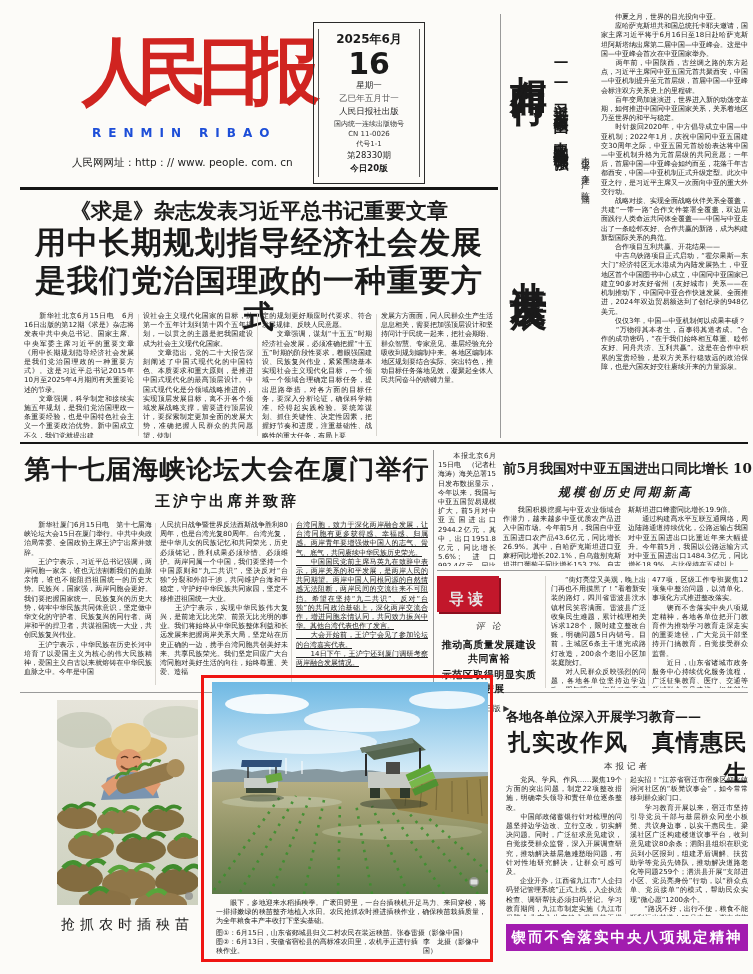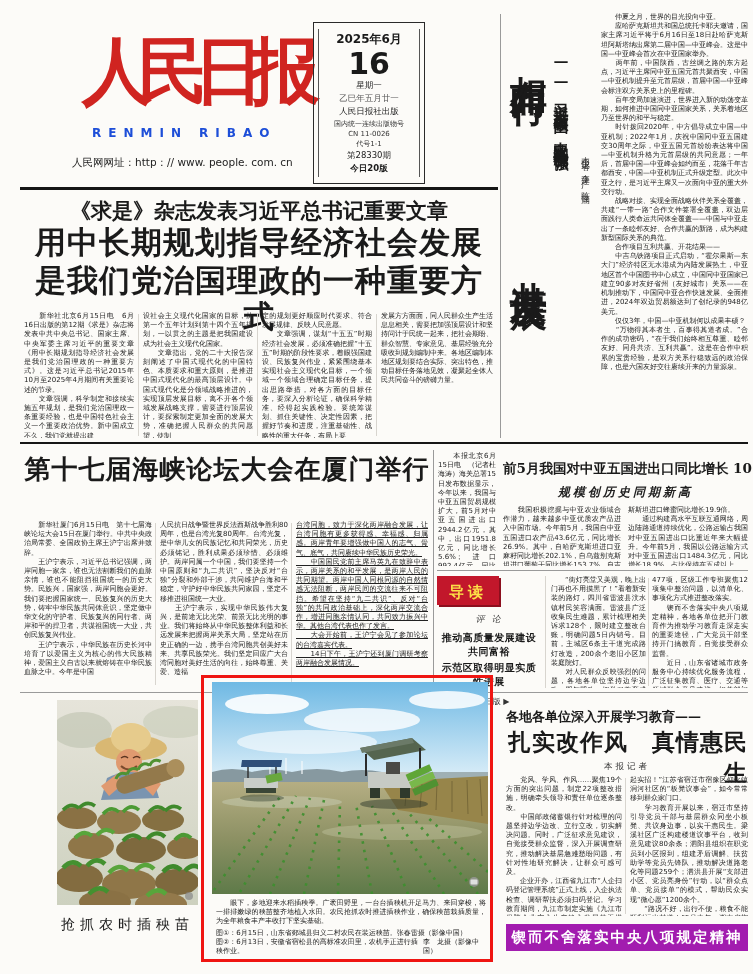--- a/index.html
+++ b/index.html
@@ -31,22 +31,22 @@
   .kicker1{font-size:21px;font-weight:700;}
   .head1{font-size:31px;font-weight:900;line-height:36px;letter-spacing:1px;}
   .head2{font-size:26px;font-weight:900;letter-spacing:1px;}
   .sub2{font-size:15px;font-weight:700;letter-spacing:3px;}
   .head3{font-size:13.5px;font-weight:900;white-space:nowrap;}
   .sub3{font-size:12px;font-style:italic;letter-spacing:3px;font-weight:700;color:#222;}
   .vtitle{font-size:37px;font-weight:900;letter-spacing:5px;line-height:46px;}
   .vsub{font-size:15px;font-weight:700;letter-spacing:2px;}
   .vby{font-size:8.5px;color:#333;letter-spacing:2px;}
   
-  .guide-tab{background:#c2172b;color:#fde047;font-weight:900;font-size:15px;letter-spacing:4px;
-             padding:7px 12px 3px 12px;display:inline-block;box-shadow:2px 2px 0 #8c0f1e;}
+  .guide-tab{background:#c2172b;color:#e5e5e5;font-weight:900;font-size:15px;letter-spacing:4px;
+             padding:14px 12px 3px 12px;display:inline-block;box-shadow:2px 2px 0 #8c0f1e;}
   .guide-sec{font-size:9px;font-style:italic;color:#444;letter-spacing:2px;}
   .guide-line{font-size:10px;font-weight:900;letter-spacing:.5px;}
   .guide-page{font-size:8px;color:#333;}
   
   .kicker4{font-size:13px;font-weight:700;}
   .head4{font-size:23px;font-weight:900;letter-spacing:1px;}
   .byline4{font-size:8.5px;color:#333;letter-spacing:3px;}
   .banner{background:#a21caf;color:#fff;font-weight:900;font-size:14.5px;letter-spacing:2px;
           display:flex;align-items:center;justify-content:center;}
   .caption-big{font-size:14px;font-weight:400;letter-spacing:5px;}
@@ -108,20 +108,21 @@
   <div class="abs col" style="left:143px;top:312px;width:110px;height:126px;">设社会主义现代化国家的目标，从第一个五年计划到第十四个五年规划，一以贯之的主题是把我国建设成为社会主义现代化国家。
 　　文章指出，党的二十大报告深刻阐述了中国式现代化的中国特色、本质要求和重大原则，是推进中国式现代化的最高顶层设计。中国式现代化是分领域战略推进的，实现顶层发展目标，离不开各个领域发展战略支撑，需要进行顶层设计，要探索制定更加全面的发展大势，准确把握人民群众的共同愿望，使制</div>
   <div class="abs col" style="left:262px;top:312px;width:110px;height:126px;">定的规划更好顺应时代要求、符合发展规律、反映人民意愿。
 　　文章强调，谋划“十五五”时期经济社会发展，必须准确把握“十五五”时期的阶段性要求，着眼强国建设、民族复兴伟业，紧紧围绕基本实现社会主义现代化目标，一个领域一个领域合理确定目标任务，提出思路举措，对各方面的目标任务，要深入分析论证，确保科学精准、经得起实践检验。要统筹谋划、抓住关键性、决定性因素，把握好节奏和进度，注重基础性、战略性的重大任务，布局上要</div>
   <div class="abs col" style="left:381px;top:312px;width:112px;height:126px;">发展方方面面，同人民群众生产生活息息相关，需要把加强顶层设计和坚持问计于民统一起来，把社会期盼、群众智慧、专家意见、基层经验充分吸收到规划编制中来。各地区编制本地区规划要结合实际、突出特色，推动目标任务落地见效，凝聚起全体人民共同奋斗的磅礴力量。</div>
   <div class="abs colrule" style="left:138px;top:314px;height:122px;"></div>
   <div class="abs colrule" style="left:257px;top:314px;height:122px;"></div>
   <div class="abs colrule" style="left:376px;top:314px;height:122px;"></div>
 
   <div class="abs center head2 serif" style="left:24px;top:452px;width:406px;">第十七届海峡论坛大会在厦门举行</div>
+  <div class="abs center sub2 serif" style="left:24px;top:492px;width:406px;">王沪宁出席并致辞</div>
   <div class="abs col" style="left:24px;top:521px;width:128px;height:166px;">　　新华社厦门6月15日电　第十七届海峡论坛大会15日在厦门举行。中共中央政治局常委、全国政协主席王沪宁出席并致辞。
 　　王沪宁表示，习近平总书记强调，两岸同胞一家亲，谁也无法割断我们的血脉亲情，谁也不能阻挡祖国统一的历史大势。民族兴，国家强，两岸同胞会更好。我们要把握国家统一、民族复兴的历史大势，铸牢中华民族共同体意识，坚定做中华文化的守护者、民族复兴的同行者、两岸和平的捍卫者，共谋祖国统一大业，共创民族复兴伟业。
 　　王沪宁表示，中华民族在历史长河中培育了以爱国主义为核心的伟大民族精神，爱国主义自古以来就熔铸在中华民族血脉之中。今年是中国</div>
   <div class="abs col" style="left:160px;top:521px;width:128px;height:166px;">人民抗日战争暨世界反法西斯战争胜利80周年，也是台湾光复80周年。台湾光复，是中华儿女的民族记忆和共同荣光，历史必须铭记，胜利成果必须珍惜、必须维护。两岸同属一个中国，我们要坚持一个中国原则和“九二共识”，坚决反对“台独”分裂和外部干涉，共同维护台海和平稳定，守护好中华民族共同家园，坚定不移推进祖国统一大业。
 　　王沪宁表示，实现中华民族伟大复兴，是前途无比光荣、前景无比光明的事业。我们将始终从中华民族整体利益和长远发展来把握两岸关系大局，坚定站在历史正确的一边，携手台湾同胞共创美好未来、共享民族荣光。我们坚定回应广大台湾同胞对美好生活的向往，始终尊重、关爱、造福</div>
   <div class="abs col" style="left:296px;top:521px;width:132px;height:166px;text-decoration:underline;">台湾同胞，致力于深化两岸融合发展，让台湾同胞有更多获得感、幸福感、归属感。两岸青年要增强做中国人的志气、骨气、底气，共同赓续中华民族历史荣光。
 　　中国国民党前主席马英九在致辞中表示，两岸关系的和平发展，是两岸人民的共同期望。两岸中国人同根同源的自然情感无法阻断，两岸民间的交流往来不可阻挡。希望在坚持“九二共识”、反对“台独”的共同政治基础上，深化两岸交流合作，增进同胞亲情认同，共同致力振兴中华。其他台湾代表也作了发言。
 　　大会开始前，王沪宁会见了参加论坛的台湾嘉宾代表。
 　　14日下午，王沪宁还到厦门调研考察两岸融合发展情况。</div>
   <div class="abs colrule" style="left:155px;top:523px;height:162px;"></div>

